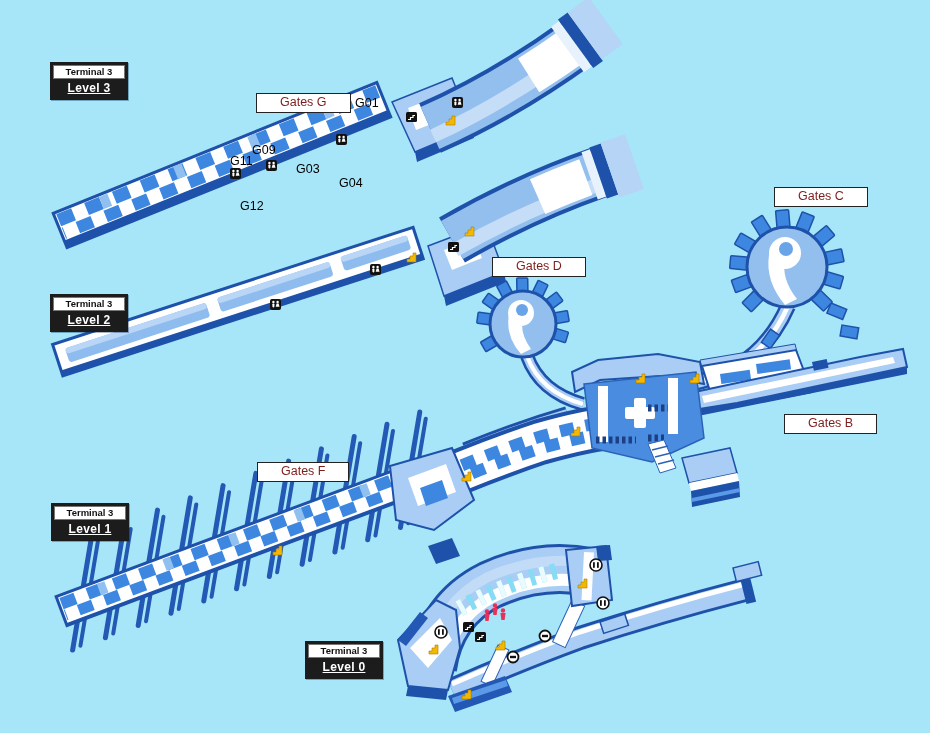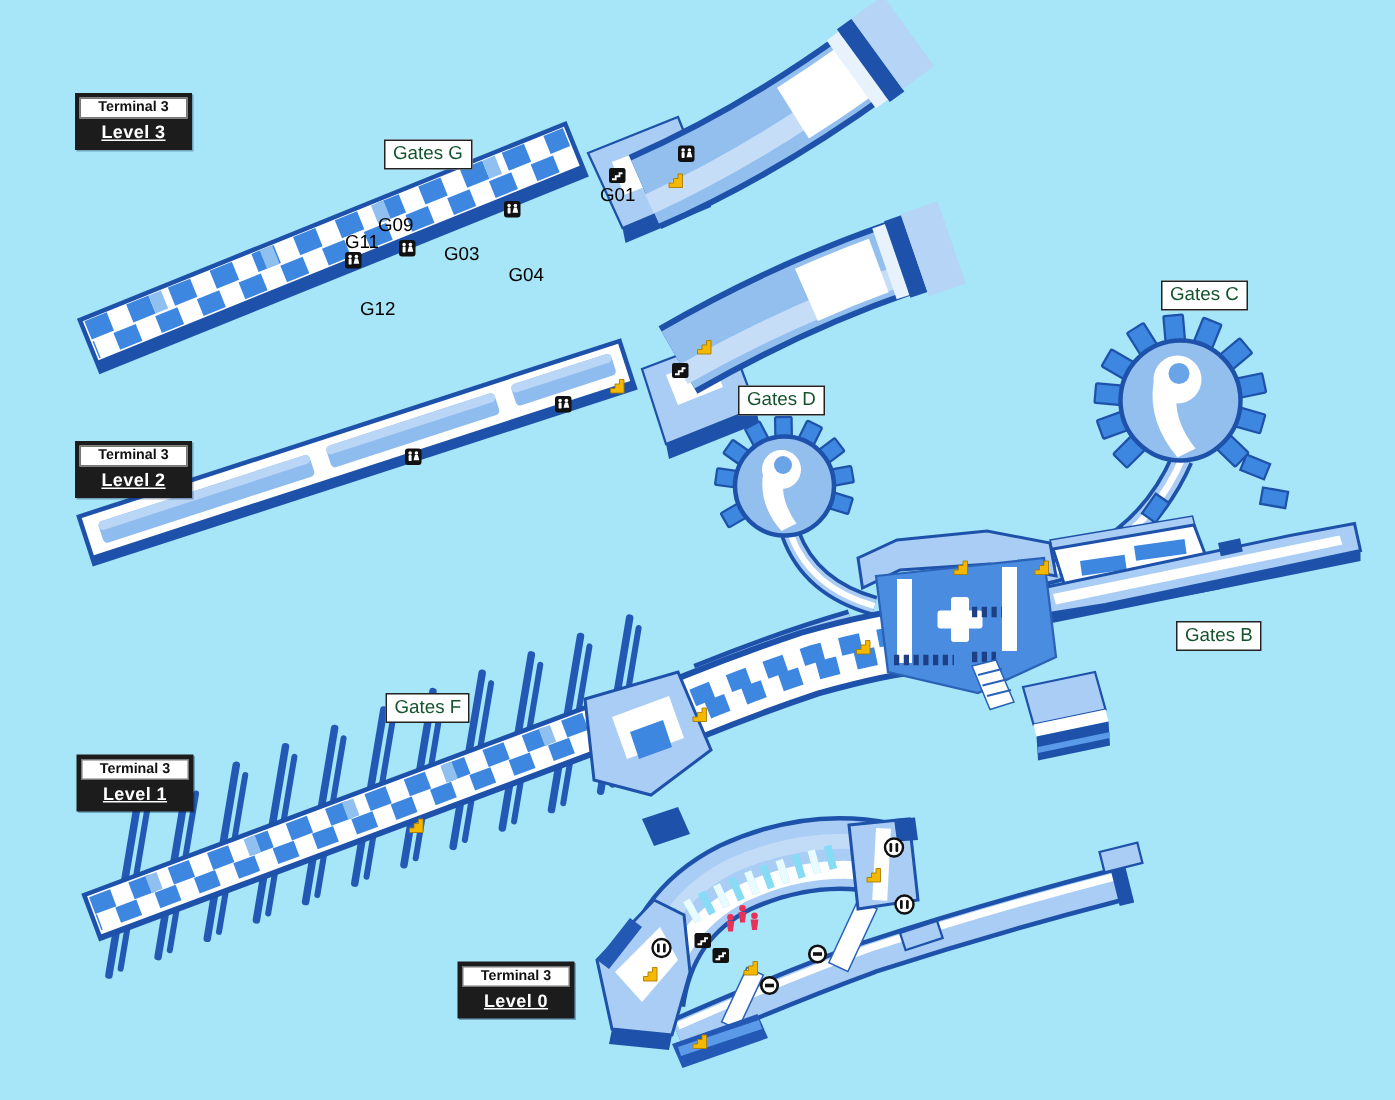--- a/index.html
+++ b/index.html
@@ -4,22 +4,22 @@
 <style>
   html,body{margin:0;padding:0;background:#a6e6f8;}
   .map{position:relative;width:930px;height:733px;background:#a6e6f8;overflow:hidden;
        font-family:"Liberation Sans",sans-serif;}
   .map svg{position:absolute;left:0;top:0;}
   .level-badge{position:absolute;width:72px;background:#1c1c1c;color:#fff;text-align:center;
        padding:3px 3px 2px;box-shadow:1px 1px 0 rgba(10,40,90,.35);text-decoration:underline;}
   .terminal-strip{background:#fff;color:#111;font-size:9.5px;font-weight:bold;line-height:12px;
        border:1px solid #777;}
   .level-name{font-size:12px;font-weight:bold;line-height:19px;letter-spacing:.3px;}
-  .gates-badge{position:absolute;background:#fff;border:1px solid #222;color:#14532d;
-       font-size:12.5px;line-height:15px;padding:1px 5px 2px;white-space:nowrap;}
+  .gates-badge{position:absolute;background:#fff;border:1px solid #222;color:#7f1d1d;
+       font-size:12.5px;line-height:15px;padding:1px 23px 2px;white-space:nowrap;}
   .gate-num{position:absolute;color:#000;font-size:12.5px;line-height:13px;}
 </style>
 </head>
 <body>
 
 <div class="map">
 
 <svg width="930" height="733" viewBox="0 0 930 733">
   <defs>
     <g id="ic-wc">
@@ -414,19 +414,19 @@
     <div class="terminal-strip">Terminal 3</div>
     <div class="level-name">Level 0</div>
   </div>
 
   <div class="gates-badge" style="left:256px;top:93px;">Gates G</div>
   <div class="gates-badge" style="left:492px;top:257px;">Gates D</div>
   <div class="gates-badge" style="left:774px;top:187px;">Gates C</div>
   <div class="gates-badge" style="left:784px;top:414px;">Gates B</div>
   <div class="gates-badge" style="left:257px;top:462px;">Gates F</div>
 
-  <div class="gate-num" style="left:355px;top:124px;margin-left:45px;">G01</div>
+  <div class="gate-num" style="left:355px;top:97px;">G01</div>
   <div class="gate-num" style="left:296px;top:132px;margin-top:31px;">G03</div>
   <div class="gate-num" style="left:252px;top:144px;">G09</div>
   <div class="gate-num" style="left:230px;top:155px;">G11</div>
   <div class="gate-num" style="left:311px;top:177px;margin-left:28px;">G04</div>
   <div class="gate-num" style="left:240px;top:200px;">G12</div>
 </div>
 
 </body></html>

